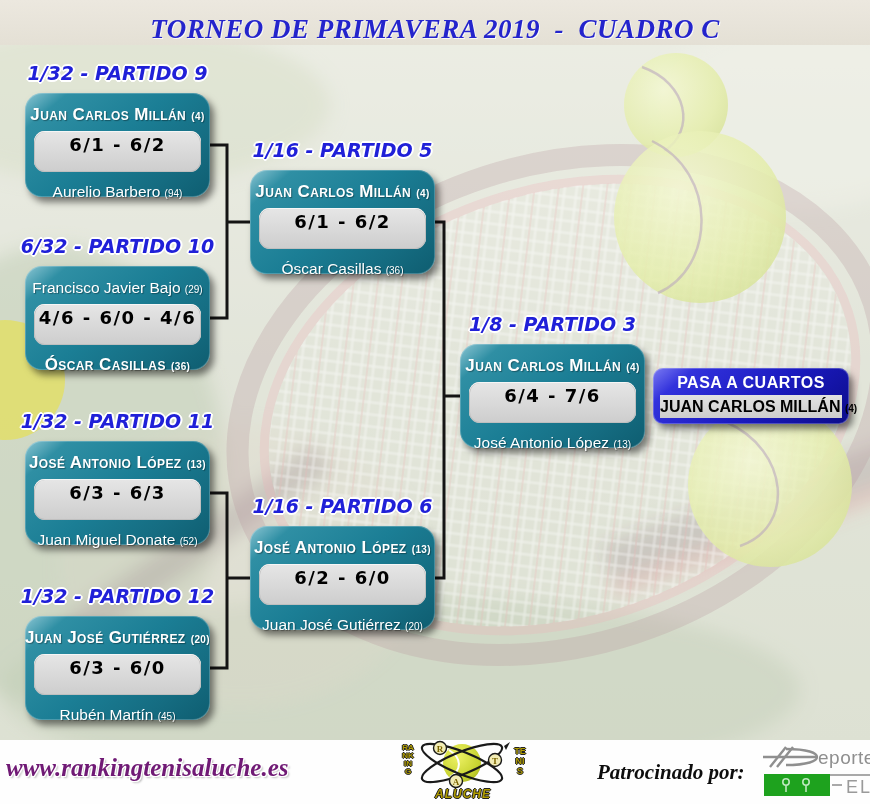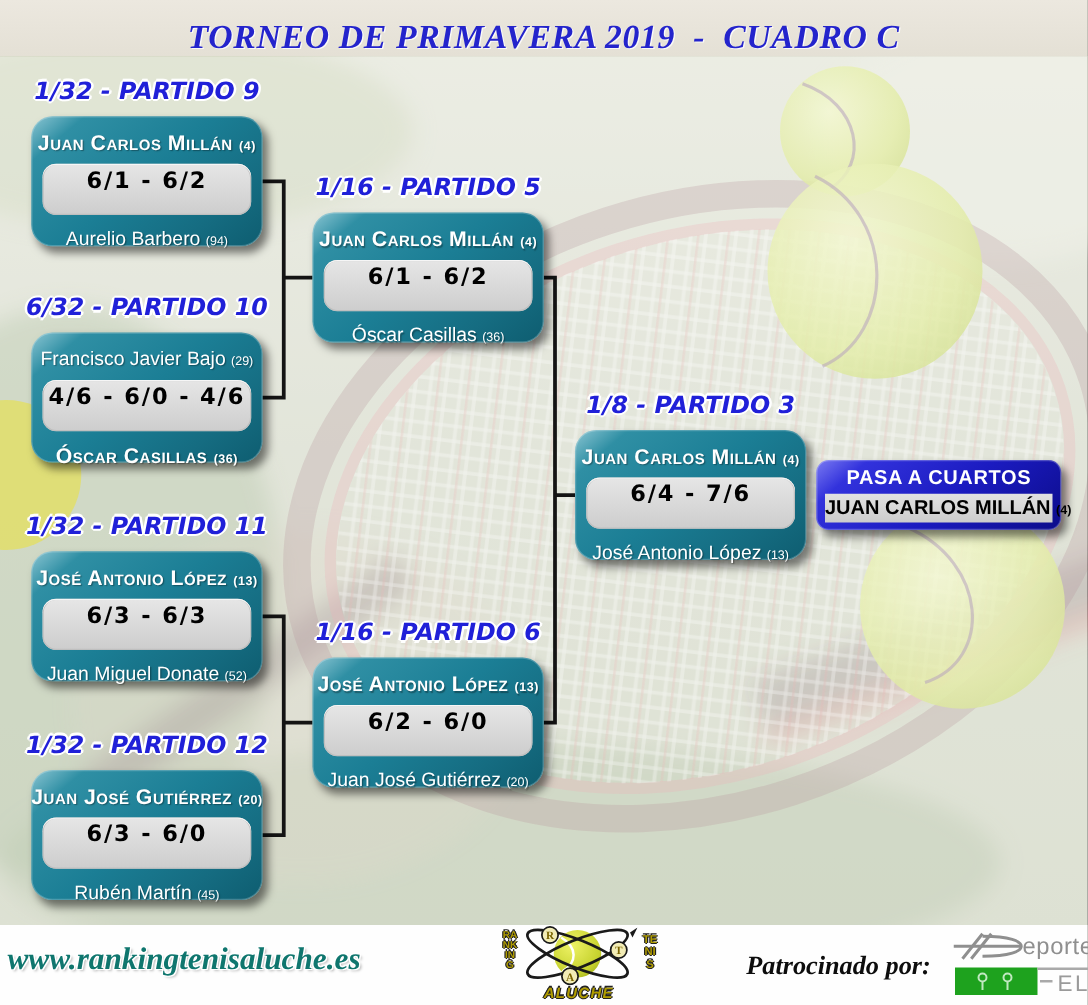--- a/index.html
+++ b/index.html
@@ -42,21 +42,21 @@
     box-shadow:4px 5px 7px rgba(0,0,0,.5), inset 0 0 0 1px rgba(255,255,255,.25);}
   .advance-title{height:26px;line-height:29px;text-align:center;color:#fff;font-weight:bold;font-size:16px;
     letter-spacing:.5px;white-space:nowrap;}
   .advance-bar{height:23px;line-height:23px;margin:1px 7px 0 7px;text-align:center;
     background:linear-gradient(#e2e2e2,#cccccc);color:#000;font-weight:bold;font-size:16px;white-space:nowrap;}
   .advance-bar .seed{font-size:10px;}
 
   
   .footer{position:absolute;left:0;top:740px;width:870px;height:64px;background:#fefefe;z-index:5;}
   .site{position:absolute;left:6px;top:14px;font-family:"Liberation Serif",serif;font-style:italic;
-    font-weight:bold;font-size:25px;color:#0f766e;white-space:nowrap;
+    font-weight:bold;font-size:25px;color:#701a75;white-space:nowrap;
     text-shadow:-1px -1px 0 #fff,1px -1px 0 #fff,-1px 1px 0 #fff,1px 1px 0 #fff,2px 2px 2px rgba(0,0,0,.25);}
   .sponsor-label{position:absolute;left:597px;top:20px;font-family:"Liberation Serif",serif;
     font-style:italic;font-weight:bold;font-size:21px;color:#0d0d0d;white-space:nowrap;}
 
   .sponsor-logo{position:absolute;left:762px;top:4px;width:126px;height:56px;}
   .sp-row1{position:relative;height:26px;}
   .sp-row1 .eportes{position:absolute;left:56px;top:3px;font-size:19px;color:#8f8f8f;letter-spacing:.5px;}
   .sp-row2{position:relative;height:26px;margin-top:2px;}
   .sp-green{position:absolute;left:2px;top:2px;width:66px;height:22px;background:#1ea21e;}
   .sp-line{position:absolute;left:68px;top:2px;right:0;height:2px;background:#a9a9a9;}

